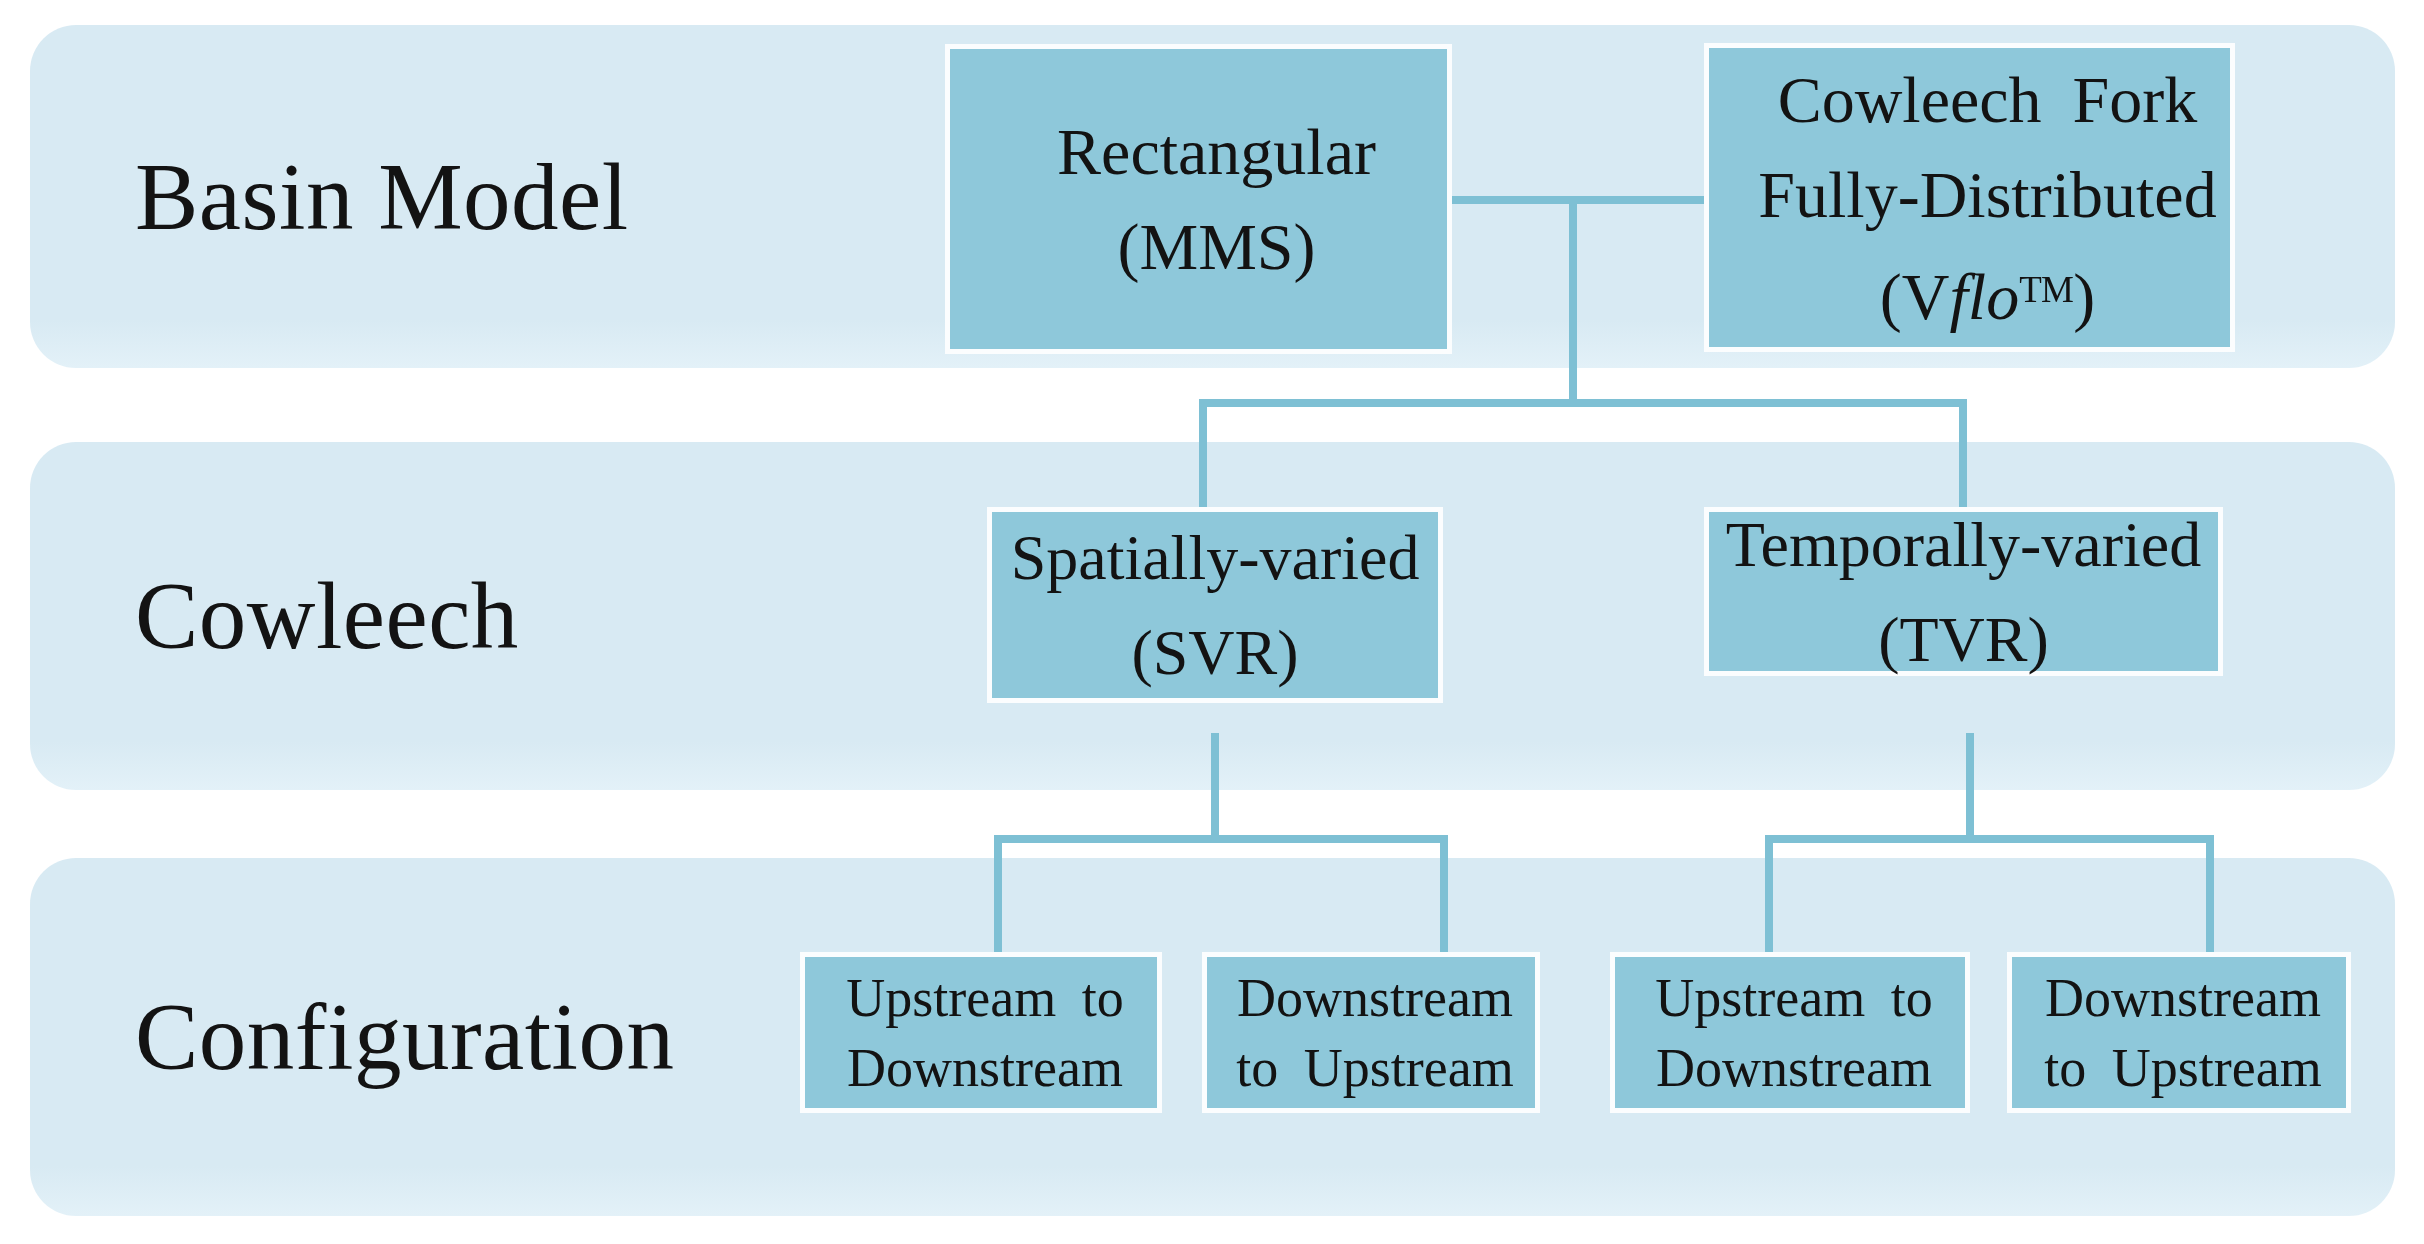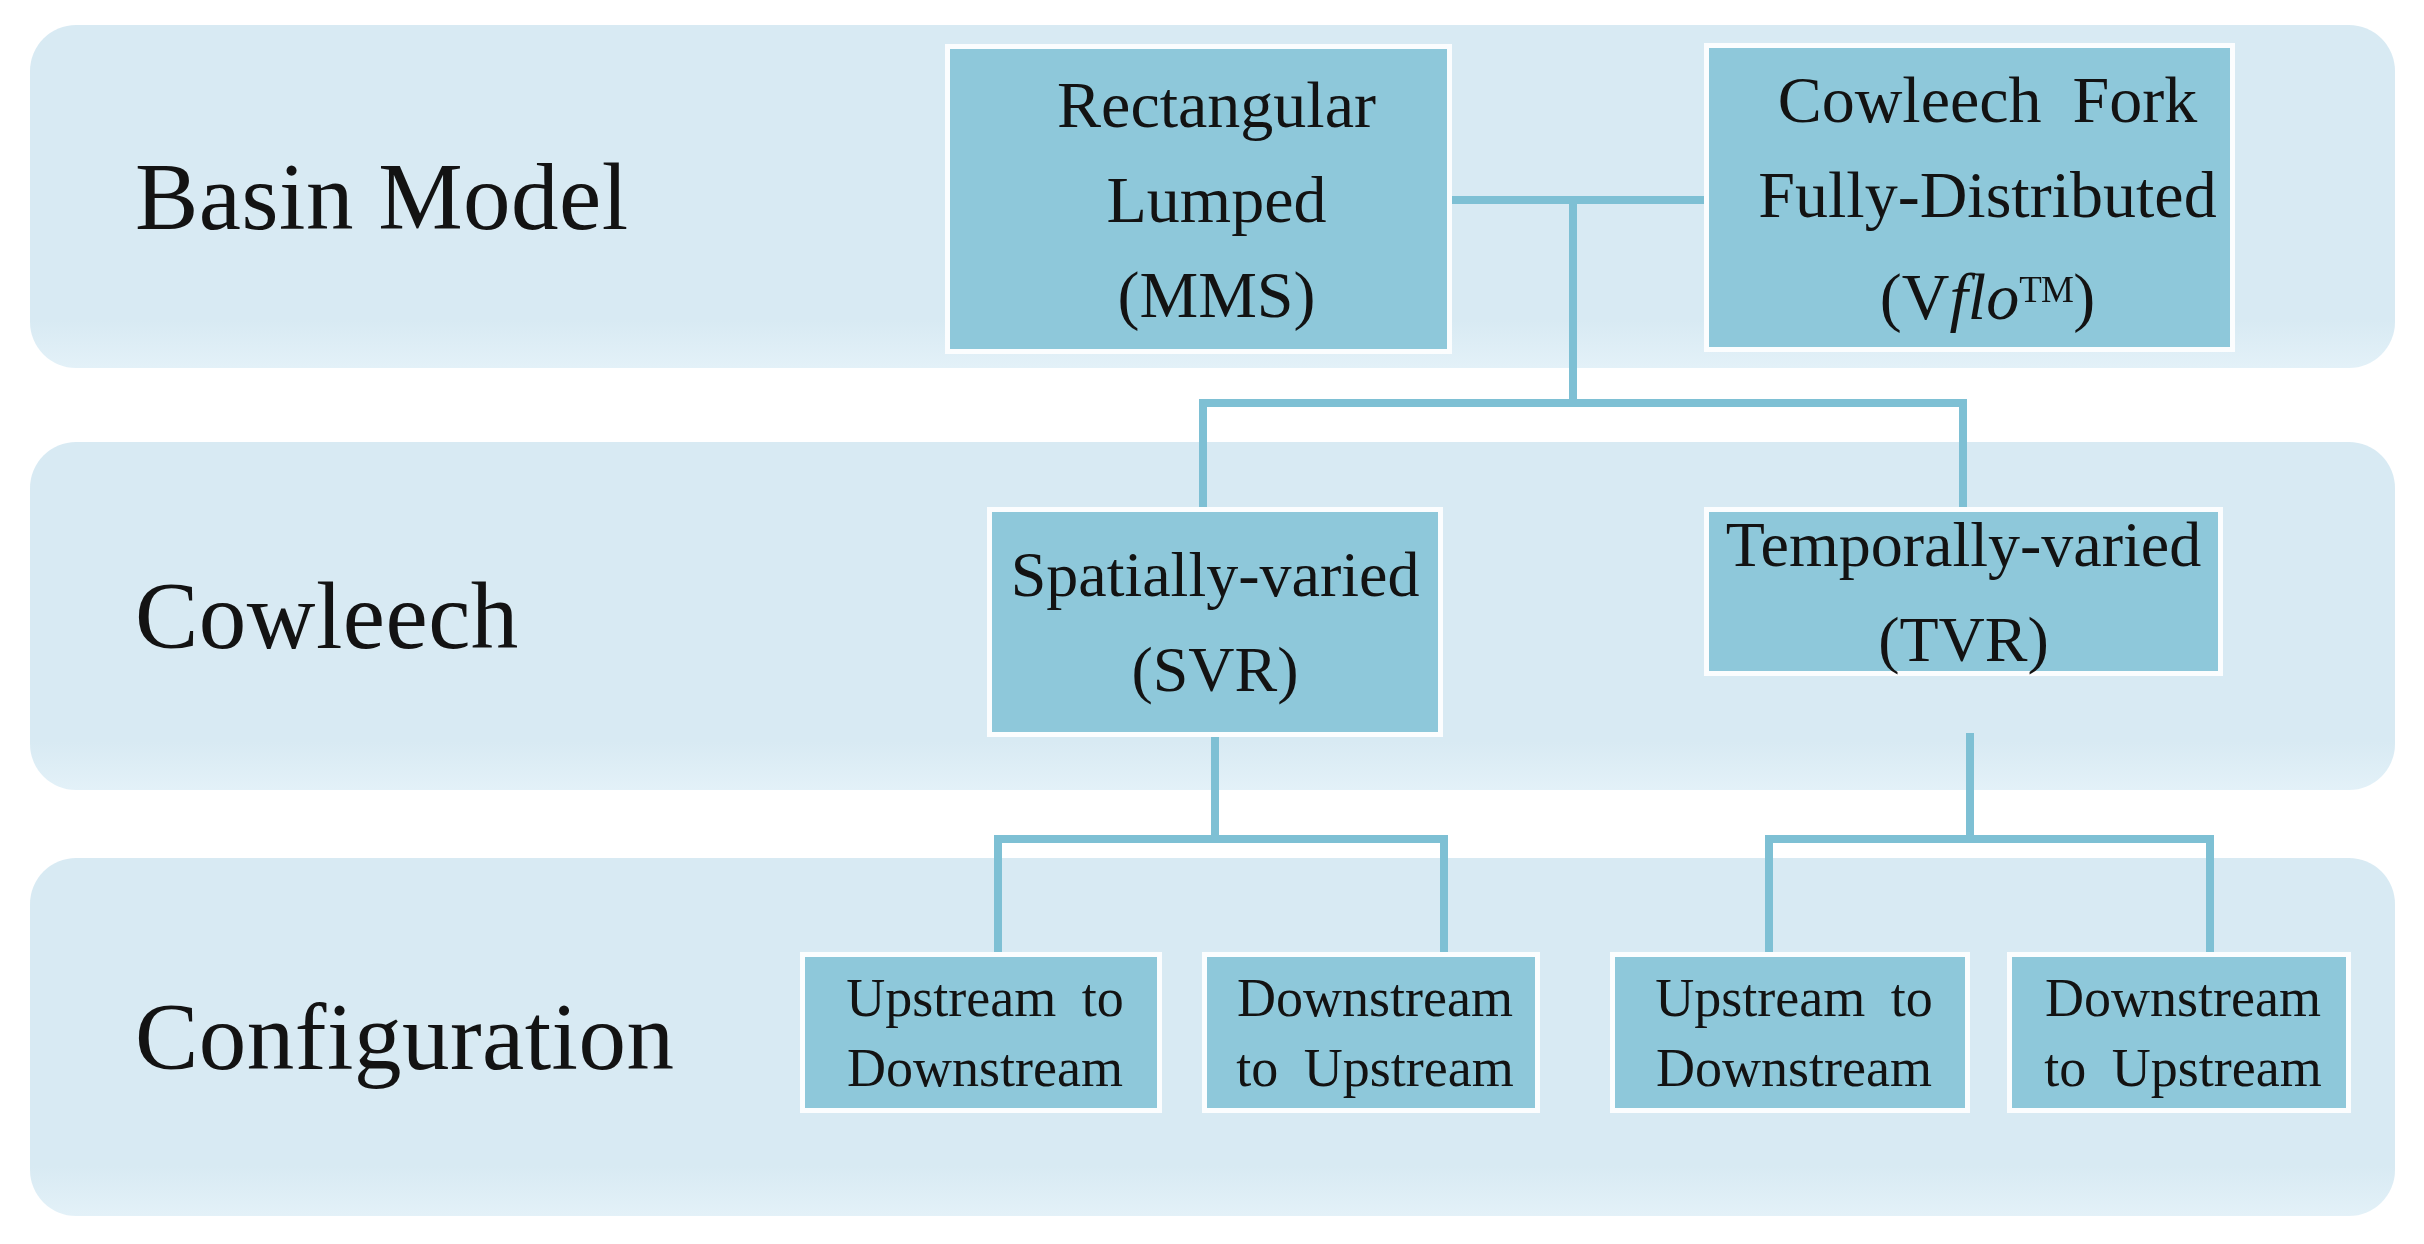--- a/index.html
+++ b/index.html
@@ -104,33 +104,32 @@
   <div class="line" style="left:994px;top:835px;width:454px;height:8px;"></div>
   <div class="line" style="left:994px;top:835px;width:8px;height:121px;"></div>
   <div class="line" style="left:1440px;top:835px;width:8px;height:121px;"></div>
   <div class="line" style="left:1966px;top:733px;width:8px;height:110px;"></div>
   <div class="line" style="left:1765px;top:835px;width:449px;height:8px;"></div>
   <div class="line" style="left:1765px;top:835px;width:8px;height:121px;"></div>
   <div class="line" style="left:2206px;top:835px;width:8px;height:121px;"></div>
 
   <div class="node lvl1" style="left:945px;top:44px;width:507px;height:310px;">
     <div class="node-line">Rectangular</div>
-    <div class="node-line">Lumped</div>
     <div class="node-line">(MMS)</div>
   </div>
 
   <div class="node lvl1" style="left:1704px;top:43px;width:531px;height:309px;">
     <div class="node-line">Cowleech Fork</div>
     <div class="node-line">Fully-Distributed</div>
     <div class="node-line">
       <span>(V</span><i>flo</i><sup>TM</sup><span>)</span>
     </div>
   </div>
 
-  <div class="node lvl2" style="left:987px;top:507px;width:456px;height:230px;">
+  <div class="node lvl2" style="left:987px;top:507px;width:456px;height:196px;">
     <div class="node-line">Spatially-varied</div>
     <div class="node-line">(SVR)</div>
   </div>
 
   <div class="node lvl2" style="left:1704px;top:507px;width:519px;height:169px;">
     <div class="node-line">Temporally-varied</div>
     <div class="node-line">(TVR)</div>
   </div>
 
   <div class="node lvl3" style="left:800px;top:952px;width:362px;height:161px;">

